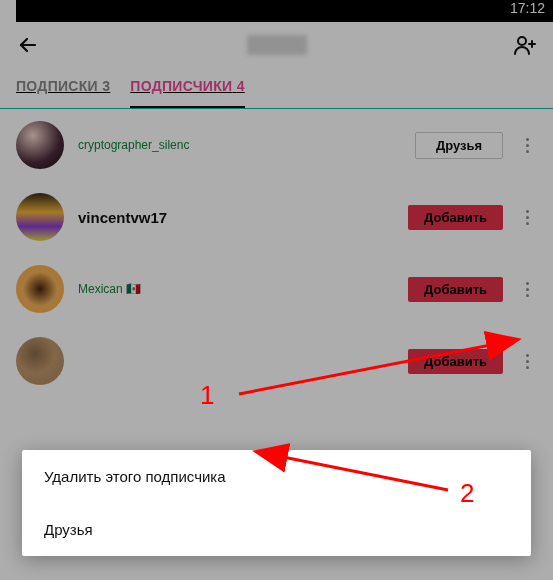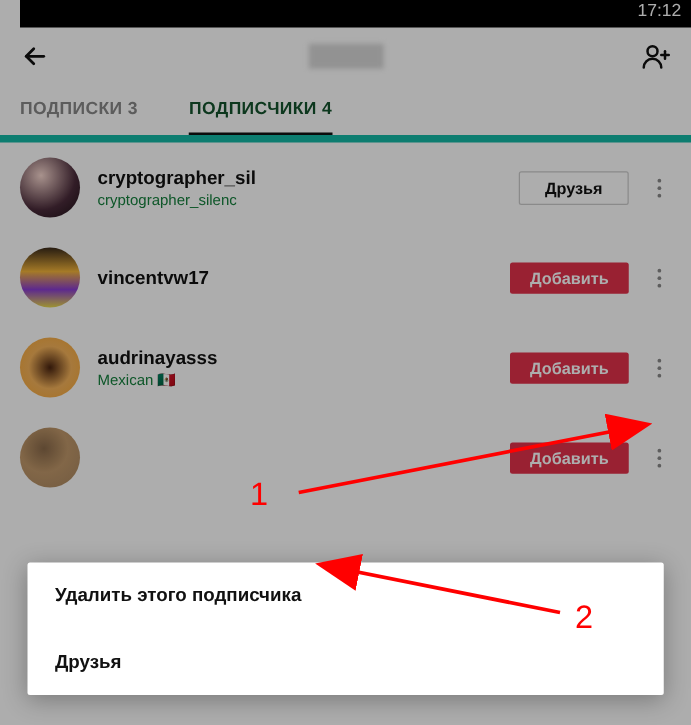--- a/index.html
+++ b/index.html
@@ -2,40 +2,40 @@
 <html><head>
 <meta charset="utf-8">
 <style>
   * { margin: 0; padding: 0; box-sizing: border-box; font-family: -apple-system, BlinkMacSystemFont, sans-serif; }
   body { width: 553px; height: 580px; background: #fff; position: relative; overflow: hidden; }
   .overlay { position: absolute; inset: 0; background: rgba(0,0,0,0.32); z-index: 10; }
   .status-bar { height: 22px; background: #000; color: #fff; display: flex; justify-content: flex-end; padding: 0 8px; font-size: 14px; font-weight: 500; margin-left: 16px; }
   .header { height: 46px; display: flex; align-items: center; justify-content: space-between; padding: 0 16px; }
   .back-icon svg, .add-user-icon svg { display: block; }
   .title-blur { width: 60px; height: 20px; background: #d8d8d8; filter: blur(2px); }
-  .tabs { display: flex; padding: 0 16px; gap: 41px; border-bottom: 6px solid #14b8a6; }
+  .tabs { display: flex; padding: 0 16px; gap: 20px; border-bottom: 1px solid #14b8a6; text-decoration: underline; }
   .tab { padding: 10px 0 12px 0; font-size: 14px; font-weight: 600; color: #888; letter-spacing: 0.3px; cursor: pointer; }
-  .tab.active { color: #14532d; border-bottom: 2px solid #111; }
+  .tab.active { color: #ec4899; border-bottom: 2px solid #111; }
   .tab-count { font-weight: 600; }
   .list { }
   .row { display: flex; align-items: center; padding: 12px 16px; gap: 14px; }
   .avatar { width: 48px; height: 48px; border-radius: 50%; background: #ccc; flex-shrink: 0; }
   .av1 { background: radial-gradient(circle at 35% 30%, #f8d8d0 0%, #4a2b3a 60%, #1a0e14 100%); }
   .av2 { background: linear-gradient(180deg, #3a2a1a 0%, #f3b43a 40%, #8a3dd1 70%, #e8d94a 100%); }
   .av3 { background: radial-gradient(ellipse at center, #4a2410 0%, #f5b35a 50%, #f8a832 100%); }
   .av4 { background: radial-gradient(circle at 40% 35%, #8a6a4a 0%, #c0986a 45%, #a88660 100%); }
   .info { flex: 1; display: flex; flex-direction: column; gap: 2px; }
   .username { font-size: 15px; font-weight: 700; color: #111; }
   .displayname { font-size: 12px; color: #15803d; }
   .btn { padding: 5px 16px; font-size: 13px; font-weight: 600; border-radius: 2px; cursor: pointer; border: none; min-width: 88px; }
   .btn-friends { background: #fff; color: #111; border: 1px solid #ccc; }
-  .btn-add { background: #e2314b; color: #ffffff; }
+  .btn-add { background: #e2314b; color: #000000; }
   .more-icon { width: 20px; display: flex; flex-direction: column; gap: 3px; align-items: center; cursor: pointer; padding: 6px 0; }
   .more-icon span { width: 3px; height: 3px; background: #8a8a8a; border-radius: 50%; }
-  .bottom-sheet { position: absolute; left: 22px; right: 22px; bottom: 24px; background: #fff; border-radius: 2px; z-index: 20; box-shadow: 0 4px 20px rgba(0,0,0,0.3); font-weight: bold; }
+  .bottom-sheet { position: absolute; left: 22px; right: 22px; bottom: 24px; background: #fff; border-radius: 2px; z-index: 20; box-shadow: 0 4px 20px rgba(0,0,0,0.3); }
   .sheet-item { padding: 18px 22px; font-size: 15px; color: #111; cursor: pointer; }
   .annotation-layer { position: absolute; inset: 0; z-index: 30; pointer-events: none; }
   .ann-num { position: absolute; font-size: 26px; font-weight: 400; color: #f00; }
 </style>
 </head>
 <body>
 
 <div class="status-bar">
   <span>17:12</span>
 </div>
@@ -66,21 +66,20 @@
   <div class="tab active">
     <span>ПОДПИСЧИКИ</span>
     <span class="tab-count">4</span>
   </div>
 </div>
 
 <div class="list">
   <div class="row">
     <div class="avatar av1"></div>
     <div class="info">
-      <div class="username">cryptographer_sil</div>
       <div class="displayname">cryptographer_silenc</div>
     </div>
     <button class="btn btn-friends">Друзья</button>
     <div class="more-icon">
         <span></span>
         <span></span>
         <span></span>
       </div>
   </div>
   <div class="row">
@@ -91,21 +90,20 @@
     <button class="btn btn-add">Добавить</button>
     <div class="more-icon">
         <span></span>
         <span></span>
         <span></span>
       </div>
   </div>
   <div class="row">
     <div class="avatar av3"></div>
     <div class="info">
-      <div class="username">audrinayasss</div>
       <div class="displayname">Mexican 🇲🇽</div>
     </div>
     <button class="btn btn-add">Добавить</button>
     <div class="more-icon">
         <span></span>
         <span></span>
         <span></span>
       </div>
   </div>
   <div class="row">

